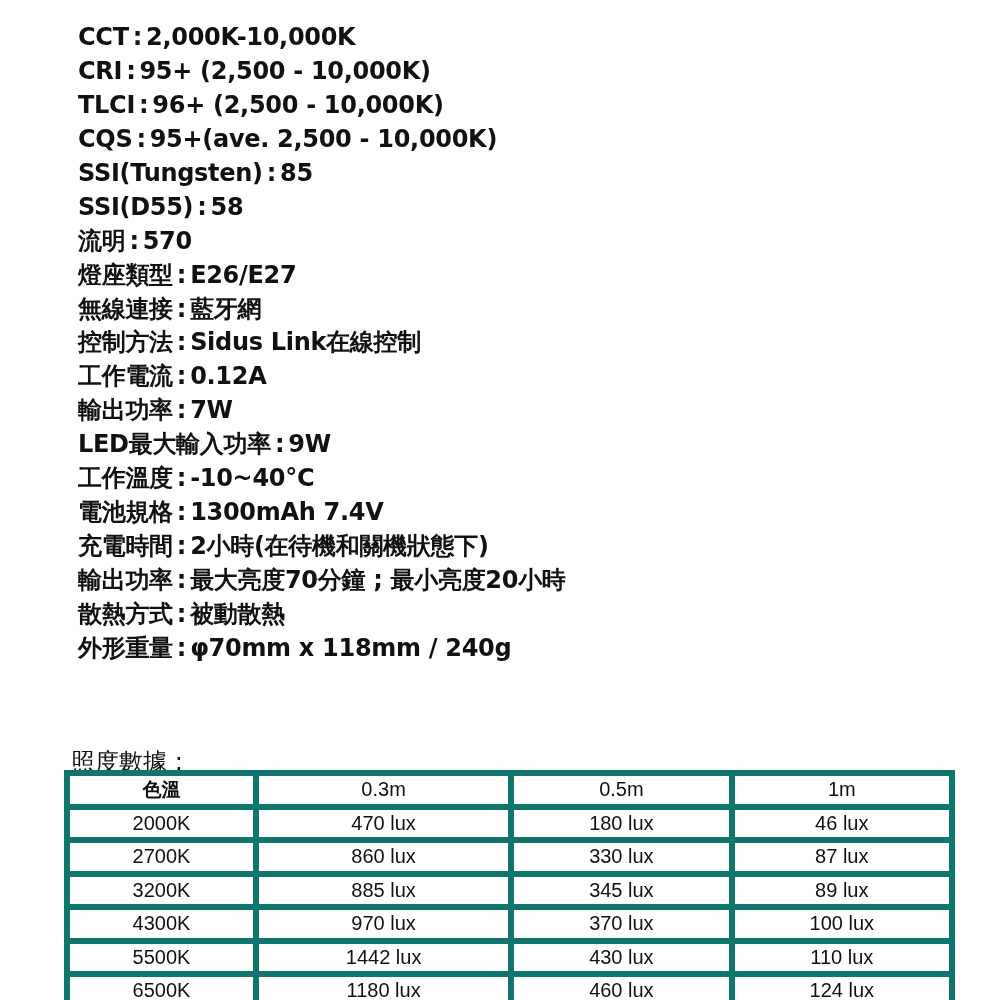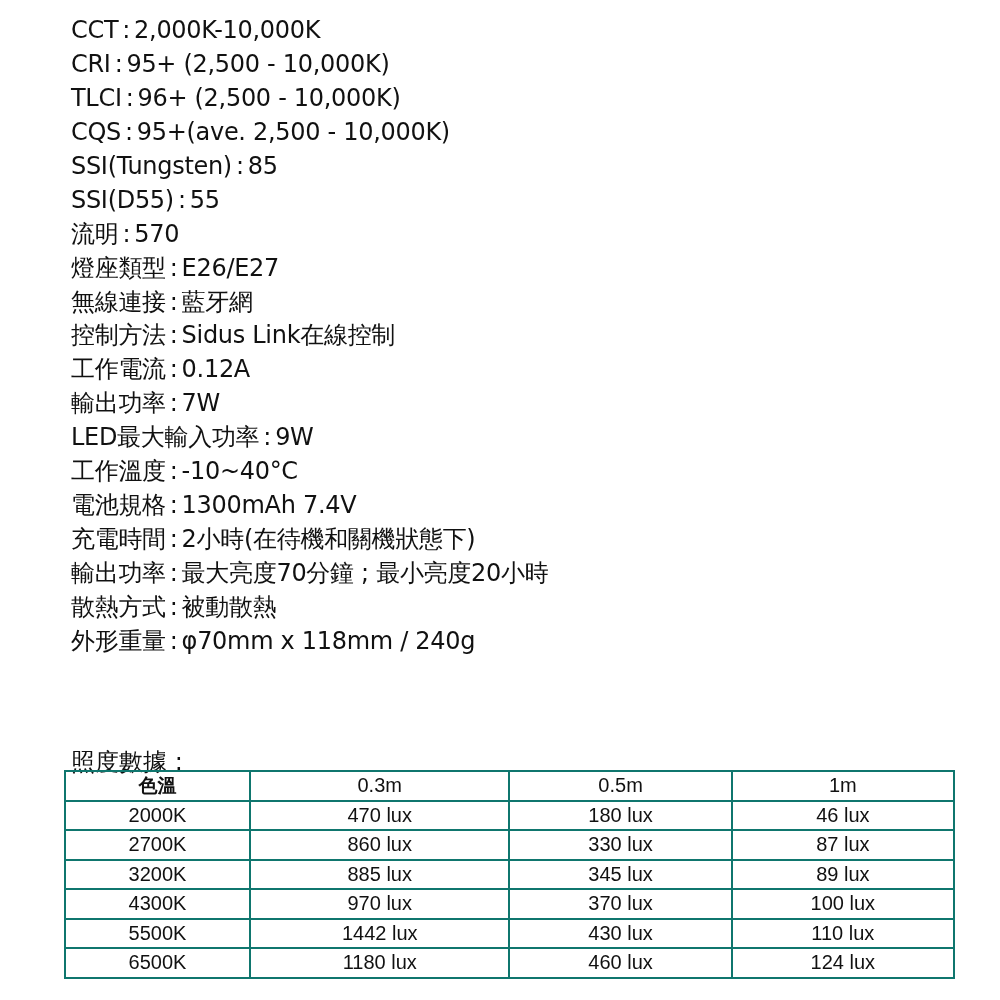--- a/index.html
+++ b/index.html
@@ -12,23 +12,24 @@
       height: 1000px;
       position: relative;
       overflow: hidden;
       color: #111111;
       font-family: "DejaVu Sans", "Liberation Sans", sans-serif;
     }
     .specs {
       position: absolute;
       left: 71px;
       top: 14px;
-      margin: 0;
+      margin: 7px;
       padding: 0;
       list-style: none;
+      font-weight: bold;
     }
     .spec-line {
       height: 33.95px;
       line-height: 33.95px;
       font-size: 24px;
       white-space: nowrap;
       letter-spacing: -0.3px;
     }
     .spec-sep {
       padding: 0 4px;
@@ -46,40 +47,40 @@
       position: absolute;
       left: 64px;
       top: 770px;
       width: 891px;
       border-collapse: collapse;
       font-family: "Liberation Sans", sans-serif;
       font-size: 20px;
       color: #111111;
     }
     table.lux th, table.lux td {
-      border: 2px solid #0f766e;
+      border: 6px solid #0f766e;
       height: 27.5px;
       padding: 0;
       text-align: center;
       font-weight: normal;
       line-height: 27px;
     }
     table.lux th:first-child, table.lux td:first-child { width: 183px; }
     table.lux th.head-temp { font-weight: bold; font-family: "DejaVu Sans", sans-serif; font-size: 19px; }
   </style>
 </head>
 <body>
 
 <ul class="specs">
   <li class="spec-line"><span>CCT</span><span class="spec-sep">:</span><span>2,000K-10,000K</span></li>
   <li class="spec-line"><span>CRI</span><span class="spec-sep">:</span><span>95+ (2,500 - 10,000K)</span></li>
   <li class="spec-line"><span>TLCI</span><span class="spec-sep">:</span><span>96+ (2,500 - 10,000K)</span></li>
   <li class="spec-line"><span>CQS</span><span class="spec-sep">:</span><span>95+(ave. 2,500 - 10,000K)</span></li>
   <li class="spec-line"><span>SSI(Tungsten)</span><span class="spec-sep">:</span><span>85</span></li>
-  <li class="spec-line"><span>SSI(D55)</span><span class="spec-sep">:</span><span>55</span></li>
+  <li class="spec-line"><span>SSI(D55)</span><span class="spec-sep">:</span><span>58</span></li>
   <li class="spec-line"><span>流明</span><span class="spec-sep">:</span><span>570</span></li>
   <li class="spec-line"><span>燈座類型</span><span class="spec-sep">:</span><span>E26/E27</span></li>
   <li class="spec-line"><span>無線連接</span><span class="spec-sep">:</span><span>藍牙網</span></li>
   <li class="spec-line"><span>控制方法</span><span class="spec-sep">:</span><span>Sidus Link在線控制</span></li>
   <li class="spec-line"><span>工作電流</span><span class="spec-sep">:</span><span>0.12A</span></li>
   <li class="spec-line"><span>輸出功率</span><span class="spec-sep">:</span><span>7W</span></li>
   <li class="spec-line"><span>LED最大輸入功率</span><span class="spec-sep">:</span><span>9W</span></li>
   <li class="spec-line"><span>工作溫度</span><span class="spec-sep">:</span><span>-10~40°C</span></li>
   <li class="spec-line"><span>電池規格</span><span class="spec-sep">:</span><span>1300mAh 7.4V</span></li>
   <li class="spec-line"><span>充電時間</span><span class="spec-sep">:</span><span>2小時(在待機和關機狀態下)</span></li>

